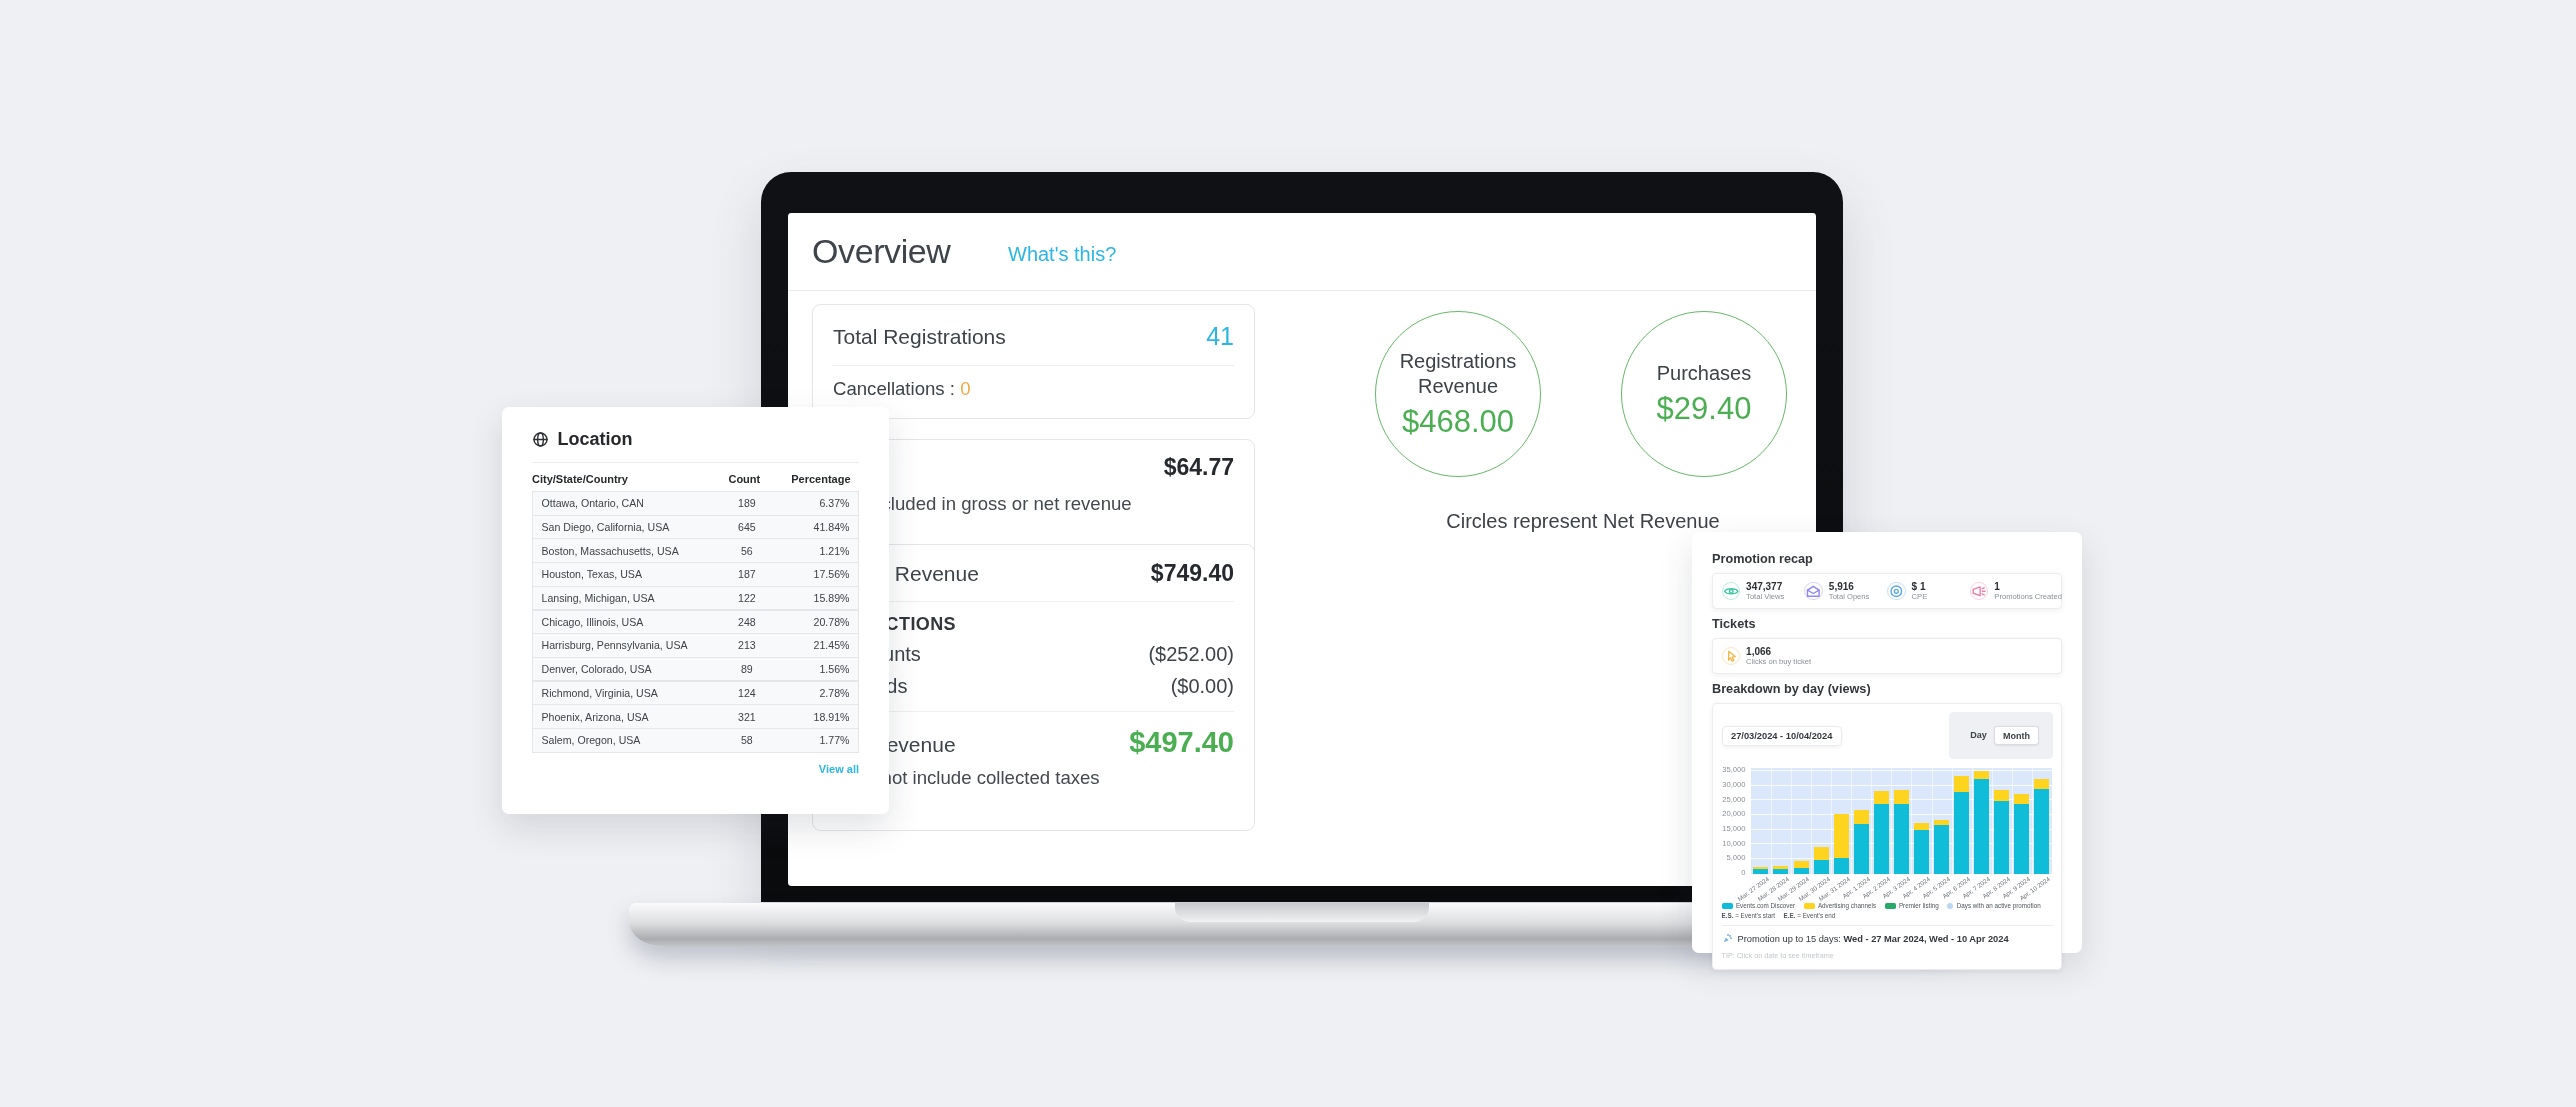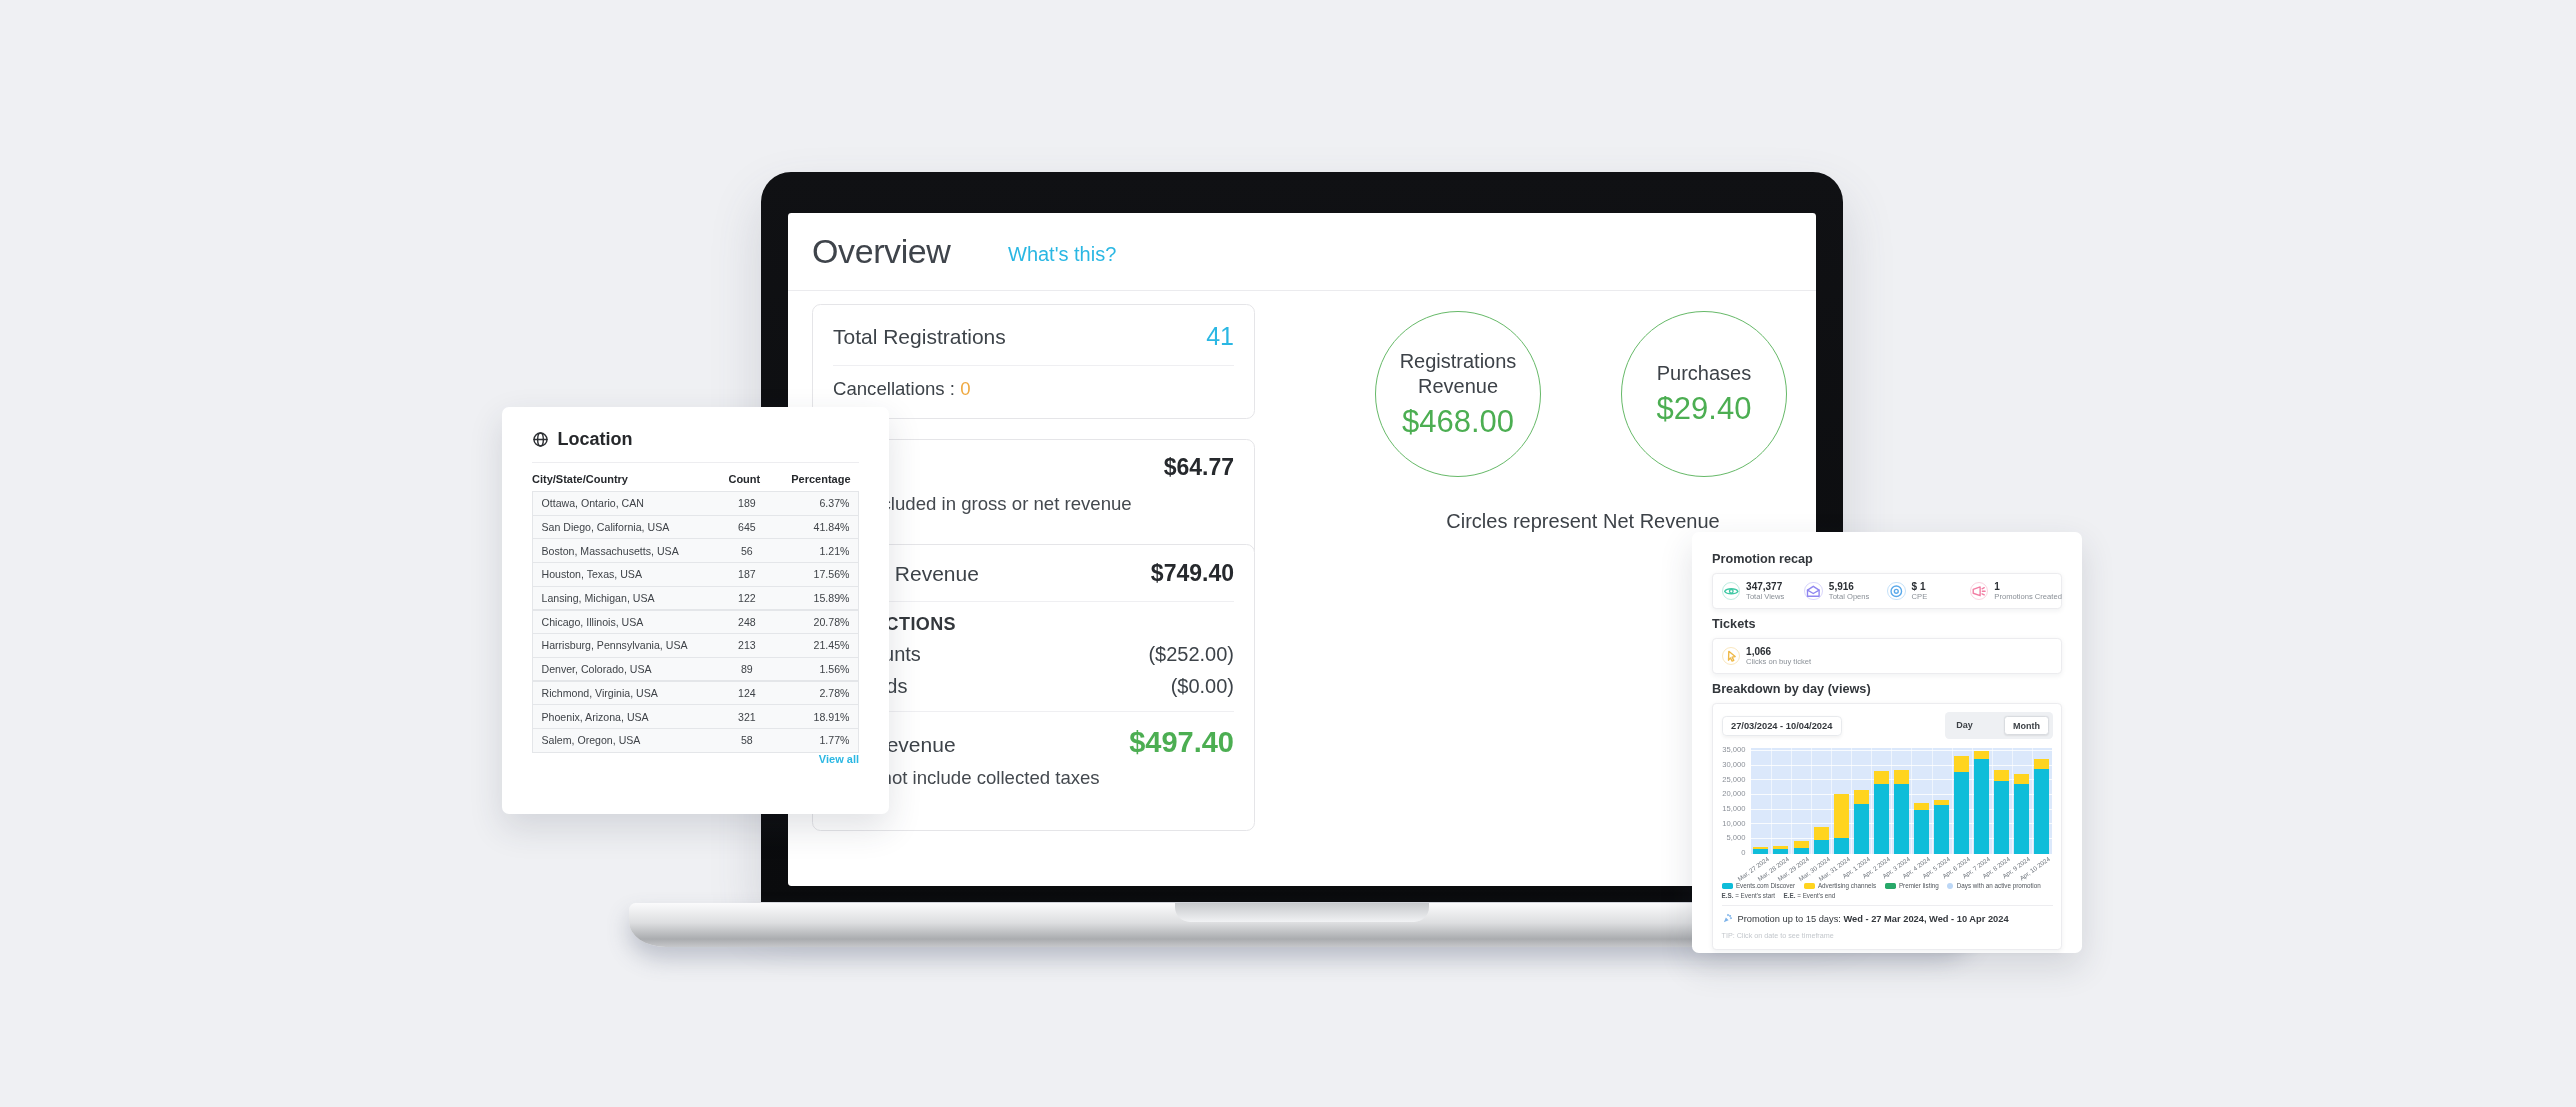--- a/index.html
+++ b/index.html
@@ -58,40 +58,40 @@
          box-shadow:0 13.5px 34px rgba(40,50,70,.14); z-index:5; padding:22px 30px 0; }
   .loc-head { display:flex; align-items:center; gap:8.5px; font-size:18px; font-weight:bold; color:#26282b; }
   .loc hr { border:none; border-top:1.7px solid #ededf0; margin:12px 0 10px; }
   .loc-cols { display:flex; font-size:11px; font-weight:bold; color:#26292d; margin-bottom:6.8px; }
   .loc-row { display:flex; font-size:10.6px; color:#3f4348; background:#f8f9fa; border:0.8px solid #e4e6e9;
              margin-top:-0.8px; height:24.5px; align-items:center; }
   .c-name { flex:11; padding-left:8.5px; }
   .c-cnt { flex:4; text-align:center; }
   .c-pct { flex:4.5; text-align:right; padding-right:8.5px; }
   .loc-cols .c-name { padding-left:0; }
-  .view-all { text-align:right; font-size:11px; font-weight:bold; color:#2ab7e3; cursor:pointer; }
+  .view-all { text-align:right; font-size:11px; font-weight:bold; color:#2ab7e3; margin-top:10px; cursor:pointer; }
 
   
   .promo { position:absolute; left:1692px; top:532px; width:390px; height:421px; background:#fff; border-radius:6.8px;
            box-shadow:0 13.5px 34px rgba(40,50,70,.14); z-index:5; padding:17px 20px; }
   .p-h { font-size:12.7px; font-weight:600; color:#33373c; margin:3.4px 0 6.8px; }
   .mini-card { background:#fff; border:0.8px solid #ececef; border-radius:4.2px; box-shadow:0 1.7px 5px rgba(20,30,50,.06);
                display:flex; align-items:flex-start; padding:6.8px 8.5px; margin-bottom:8.5px; }
   .stat { flex:1; display:flex; align-items:center; gap:6px; min-width:0; }
   .stat-ic { width:18.6px; height:18.6px; border-radius:50%; display:flex; align-items:center; justify-content:center; flex:none; }
   .stat-ic svg { width:10px; height:10px; }
   .stat .sv { font-size:10px; font-weight:bold; color:#2b2f34; white-space:nowrap; }
   .stat .sl { font-size:7.6px; color:#8a9097; white-space:nowrap; }
 
   .chart-card { background:#fff; border:0.8px solid #ececef; border-radius:4.2px; box-shadow:0 1.7px 5px rgba(20,30,50,.06);
                 padding:8.5px; overflow:hidden; }
   .c-top { display:flex; justify-content:space-between; align-items:center; }
   .chip { border:0.8px solid #e8eaed; border-radius:4.2px; padding:4.2px 8.5px; font-size:9.3px; font-weight:bold;
           color:#34383d; box-shadow:0 1.7px 3.4px rgba(0,0,0,.05); cursor:pointer; }
-  .toggle { display:inline-flex; background:#eef0f3; border-radius:4.2px; padding:4px;gap:24px; }
+  .toggle { display:inline-flex; background:#eef0f3; border-radius:4.2px; padding:14px; }
   .tg { font-size:9px; font-weight:600; color:#3c4146; padding:3.4px 7.6px; border-radius:3.4px; cursor:pointer; }
   .tg.active { background:#fff; border:0.8px solid #d9dce0; box-shadow:0 0.8px 1.7px rgba(0,0,0,.08); }
 
   .plot-row { position:relative; margin-top:8.5px; height:106px; display:flex; }
   .yaxis { position:relative; width:29px; height:100%; }
   .ylab { position:absolute; right:5px; font-size:7.6px; color:#8b9098; }
   .plot { position:relative; width:301px; height:100%; background:#dbe8fb; overflow:hidden; }
   .gline { position:absolute; left:0; width:100%; height:0.8px; background:rgba(255,255,255,.8); }
   .vline { position:absolute; top:0; width:0.8px; height:100%; background:rgba(255,255,255,.55); }
   .seg { position:absolute; }

